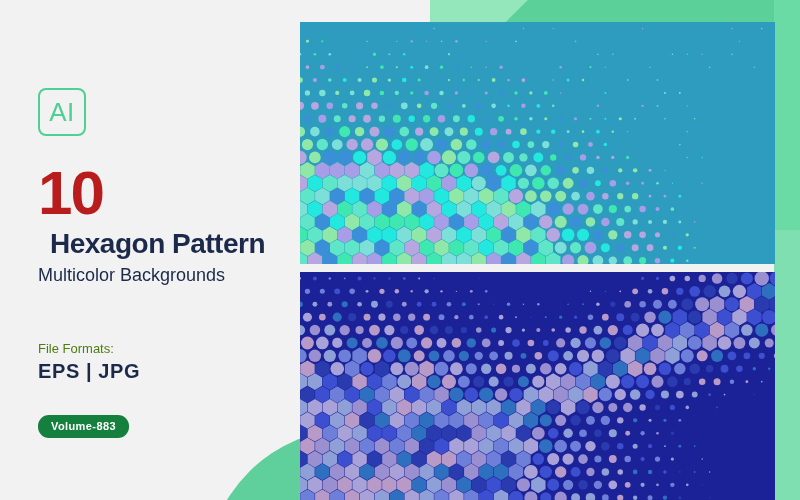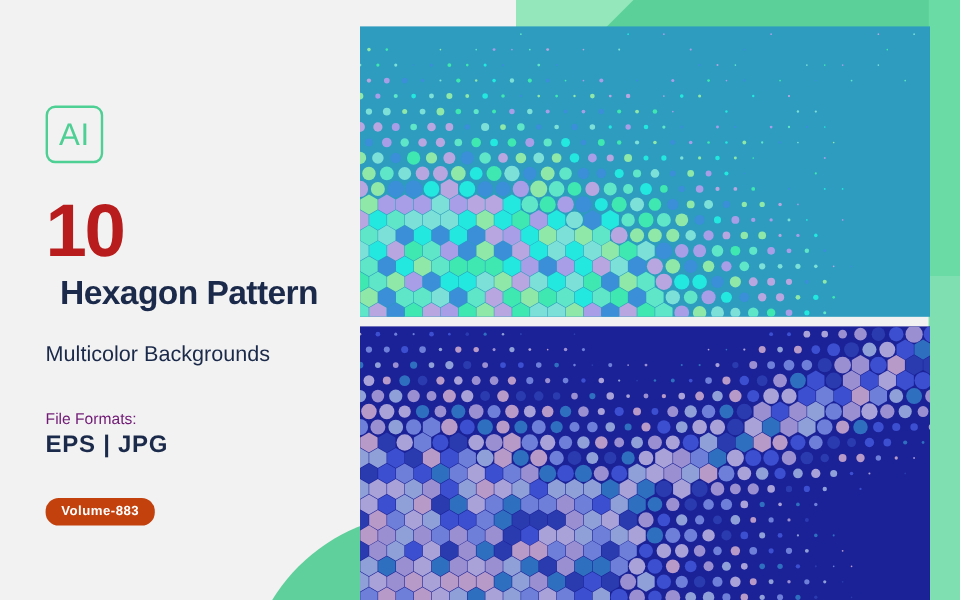--- a/index.html
+++ b/index.html
@@ -116,45 +116,44 @@
     margin-left: 12px;
   }
   #subtitle-block {
     position: absolute;
     left: 0;
     top: 264px;
     font-size: 18px;
     font-weight: normal;
     color: #1b2a4a;
     line-height: 1.28;
-    margin-top: 20px;
   }
   #formats-label {
     position: absolute;
     left: 0;
     top: 342px;
     font-size: 13px;
-    color: #701a75;
+    color: #4d7c0f;
     line-height: 1;
   }
   #formats-value {
     position: absolute;
     left: 0;
     top: 361px;
     font-size: 20px;
     font-weight: bold;
     color: #1b2a4a;
     letter-spacing: 0.6px;
     line-height: 1;
   }
   #volume-badge {
     position: absolute;
     left: 0;
     top: 415px;
-    background: #c2410c;
+    background: #15803d;
     color: #ffffff;
     font-size: 11px;
     font-weight: bold;
     letter-spacing: 0.4px;
     padding: 6px 13px;
     border-radius: 11px;
     line-height: 1;
   }
 
   

